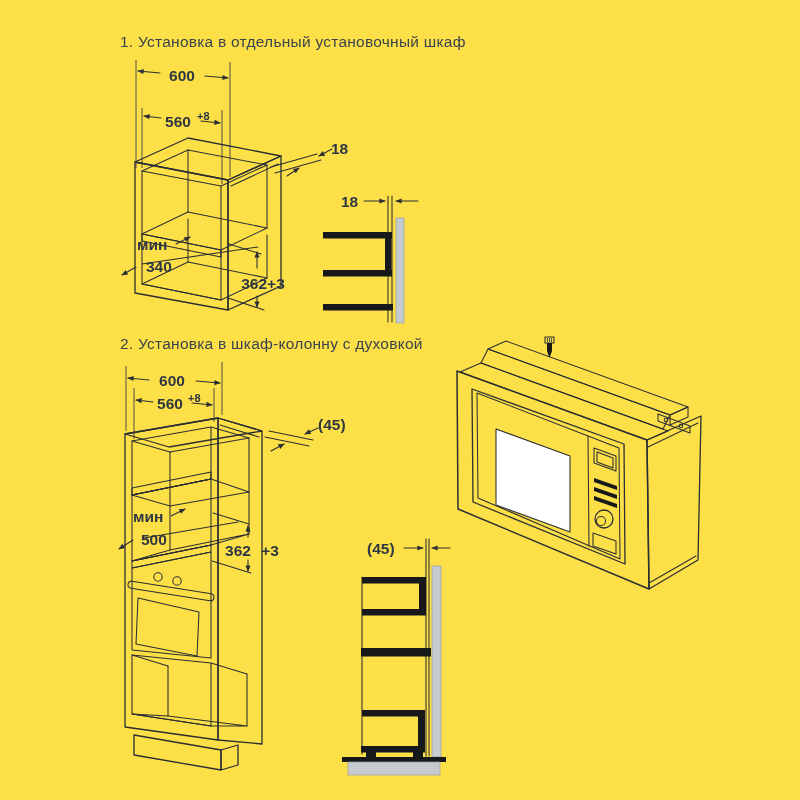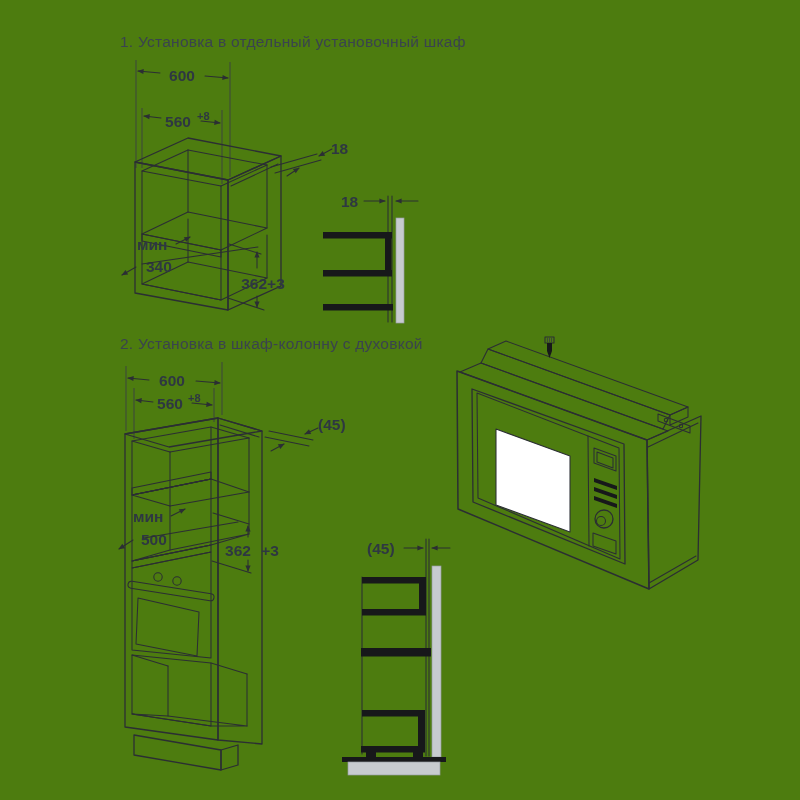--- a/index.html
+++ b/index.html
@@ -1,16 +1,16 @@
 <!DOCTYPE html>
 <html><head>
 <meta charset="utf-8">
 <style>
   html,body{margin:0;padding:0;background:#ffffff;}
-  .canvas{position:relative;width:800px;height:800px;background:#4d7c0f;overflow:hidden;
+  .canvas{position:relative;width:800px;height:800px;background:#fde047;overflow:hidden;
           font-family:"Liberation Sans",sans-serif;text-align:right;}
   svg{position:absolute;left:0;top:0;}
   .ln{fill:none;stroke:#2b2e33;stroke-width:1.3;stroke-linejoin:round;stroke-linecap:round;}
   .ln2{fill:none;stroke:#2b2e33;stroke-width:1.05;stroke-linejoin:round;stroke-linecap:round;}
   .thin{fill:none;stroke:#3a3e44;stroke-width:0.9;}
   .bar{fill:#17181a;stroke:none;}
   .grayp{fill:#c7cbcf;stroke:#979da3;stroke-width:0.7;}
   .whitef{fill:#ffffff;}
   .ttl{font-size:15.5px;font-weight:500;fill:#3a434e;letter-spacing:.25px;}
   .dim{font-size:15.5px;font-weight:700;fill:#2e3742;}

